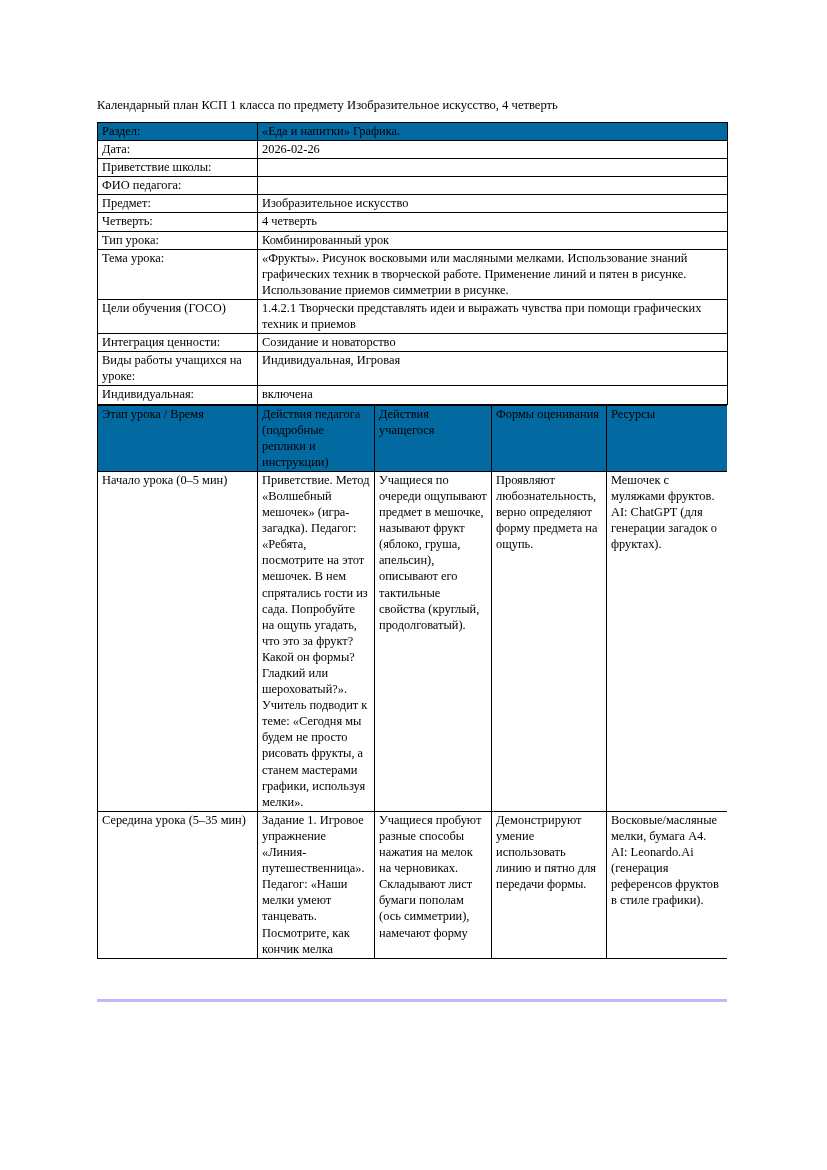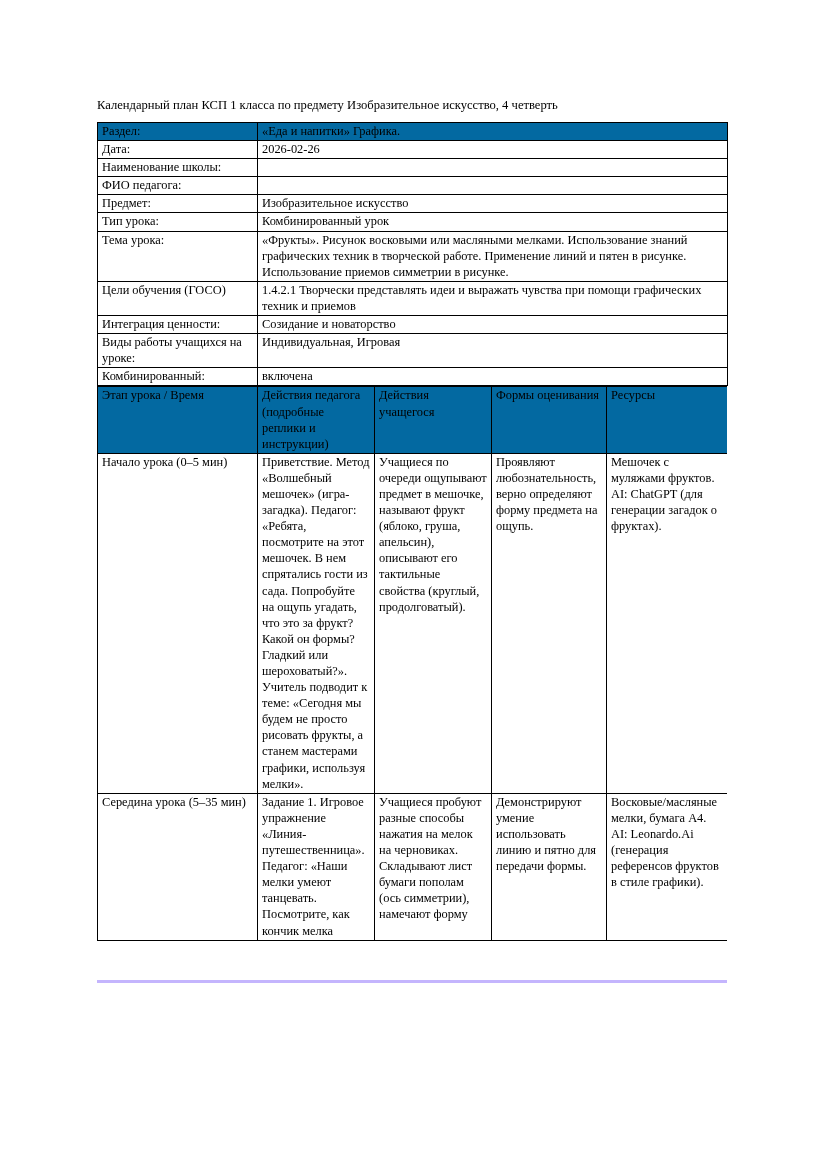--- a/index.html
+++ b/index.html
@@ -71,30 +71,34 @@
       <tbody>
         <tr>
           <td class="shaded">Раздел:</td>
           <td class="shaded">«Еда и напитки» Графика.</td>
         </tr>
         <tr>
           <td>Дата:</td>
           <td>2026-02-26</td>
         </tr>
         <tr>
-          <td>Наименование школы:</td>
+          <td>Приветствие школы:</td>
           <td></td>
         </tr>
         <tr>
           <td>ФИО педагога:</td>
           <td></td>
         </tr>
         <tr>
           <td>Предмет:</td>
           <td>Изобразительное искусство</td>
+        </tr>
+        <tr>
+          <td>Четверть:</td>
+          <td>4 четверть</td>
         </tr>
         <tr>
           <td>Тип урока:</td>
           <td>Комбинированный урок</td>
         </tr>
         <tr>
           <td>Тема урока:</td>
           <td>«Фрукты». Рисунок восковыми или масляными мелками. Использование знаний графических техник в творческой работе. Применение линий и пятен в рисунке. Использование приемов симметрии в рисунке.</td>
         </tr>
         <tr>
@@ -103,21 +107,21 @@
         </tr>
         <tr>
           <td>Интеграция ценности:</td>
           <td>Созидание и новаторство</td>
         </tr>
         <tr>
           <td>Виды работы учащихся на уроке:</td>
           <td>Индивидуальная, Игровая</td>
         </tr>
         <tr>
-          <td>Комбинированный:</td>
+          <td>Индивидуальная:</td>
           <td>включена</td>
         </tr>
       </tbody>
     </table>
 
 
     <div class="table2-wrap">
       <table>
         <colgroup>
           <col style="width:160px">

